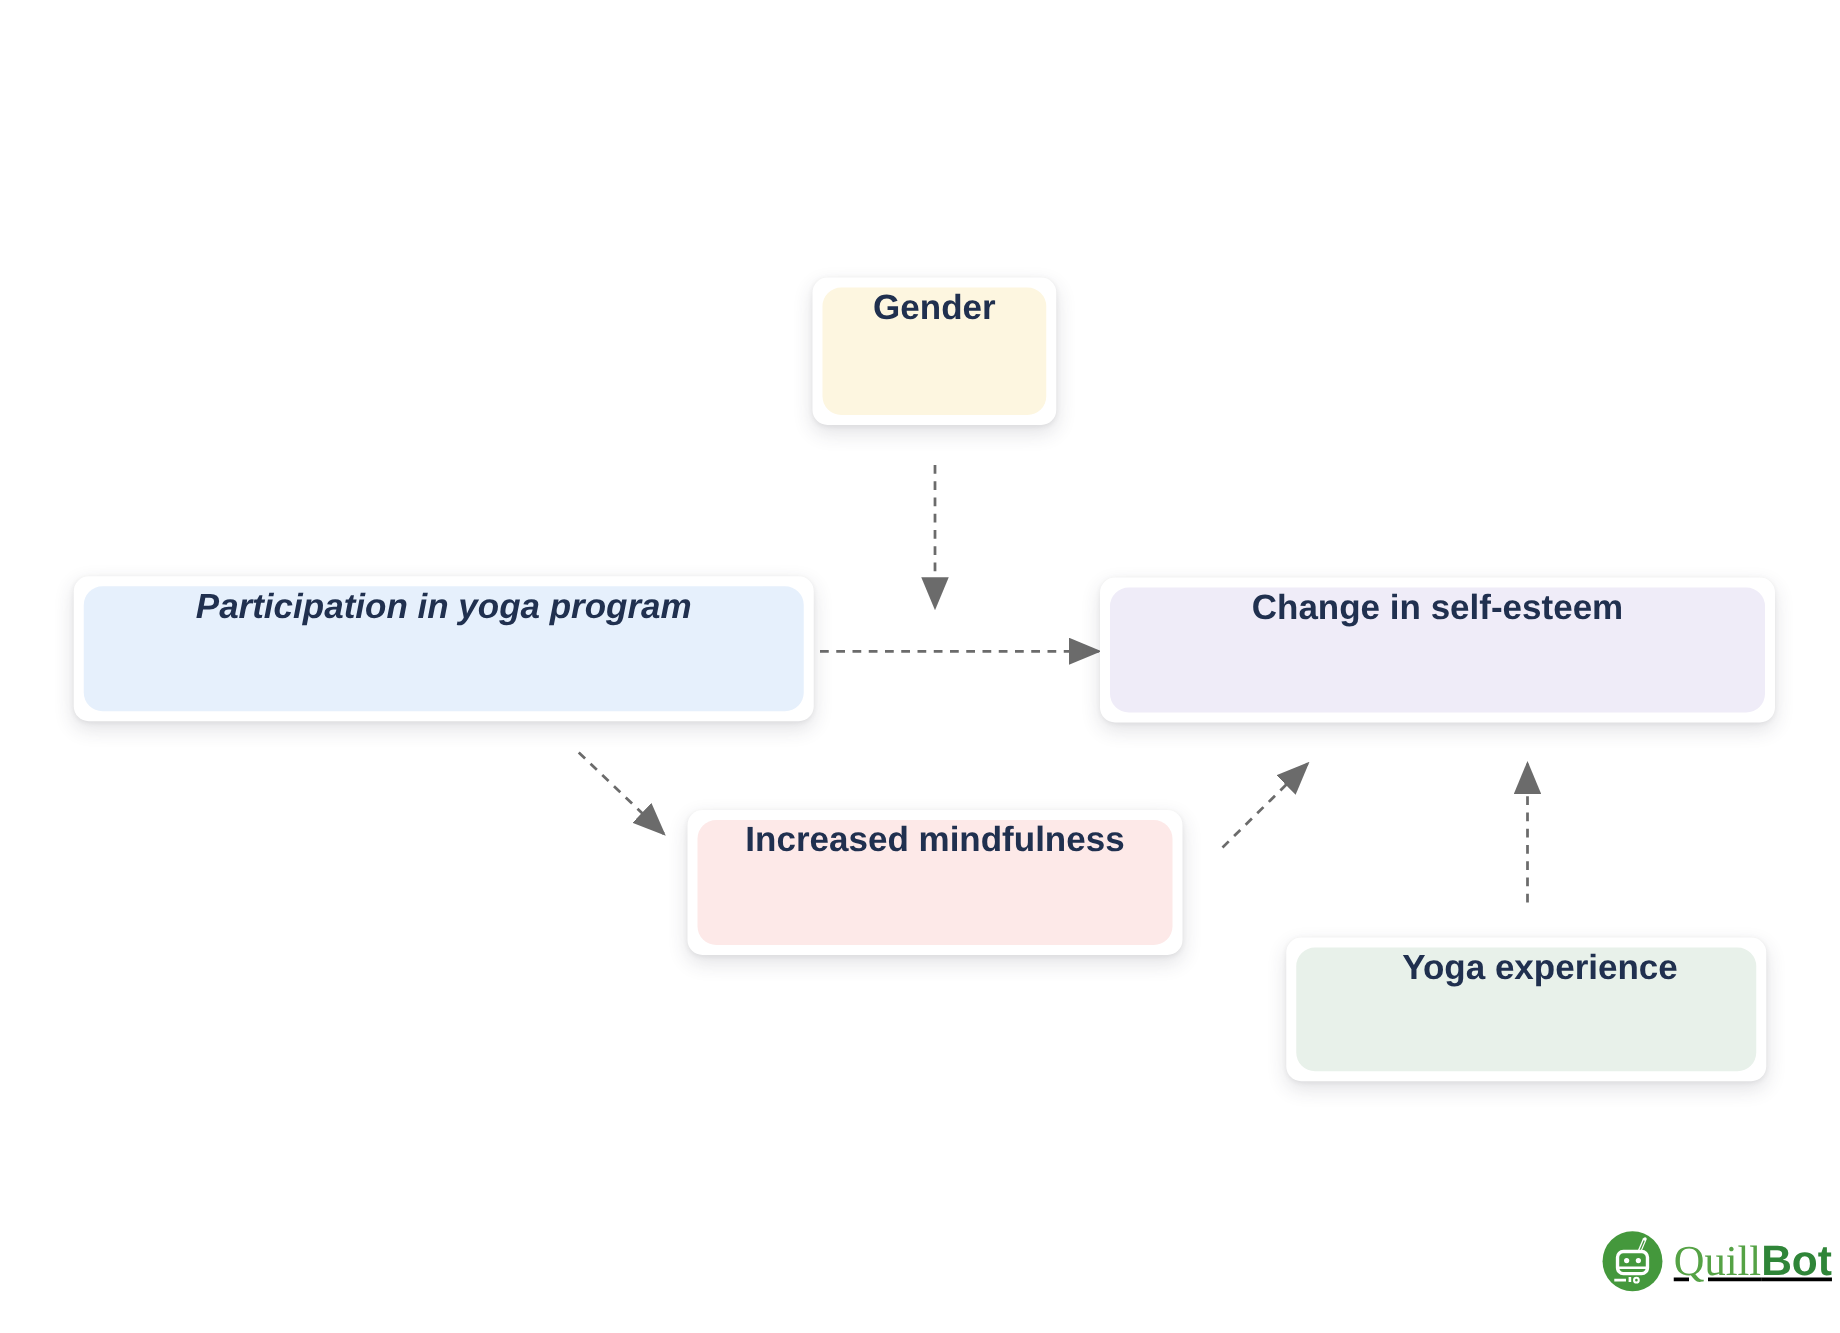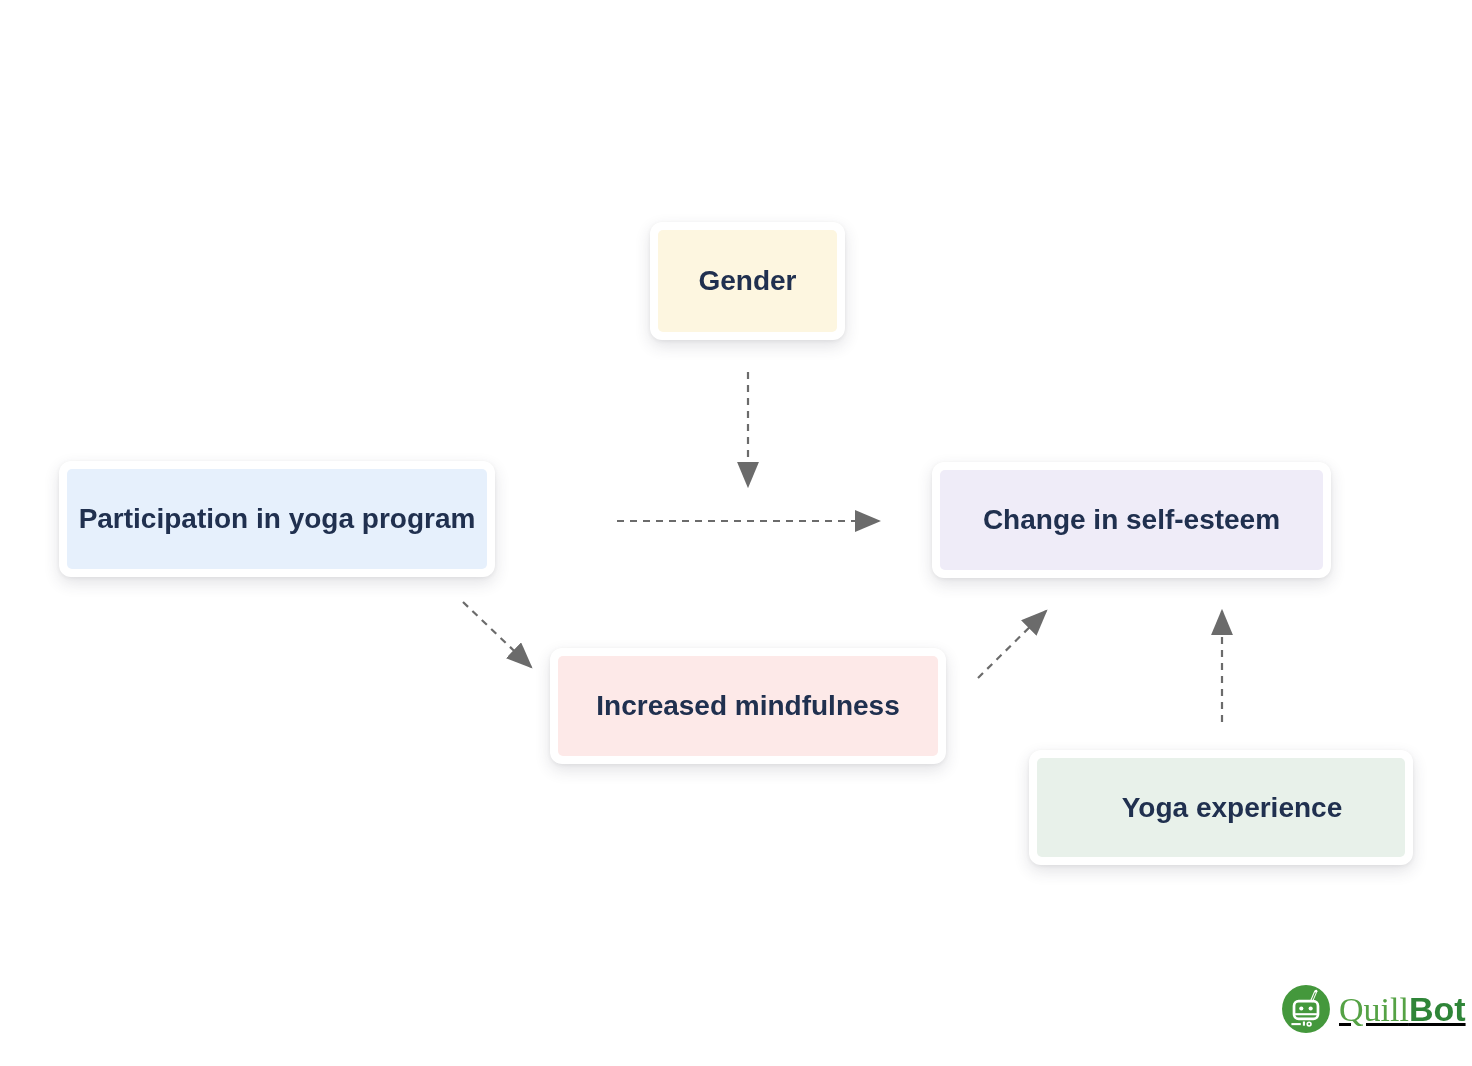--- a/index.html
+++ b/index.html
@@ -49,35 +49,34 @@
     background: #ffffff;
     border-radius: 12px;
     padding: 8px;
     box-sizing: border-box;
     box-shadow: 0 6px 16px rgba(50, 50, 70, 0.14), 0 1px 4px rgba(0,0,0,0.06);
     display: flex;
   }
   .node-inner {
     flex: 1;
     display: flex;
-    align-items: center;
     justify-content: center;
-    border-radius: 5px;
+    border-radius: 15px;
   }
   .node-label {
     font-size: 28px;
     font-weight: 600;
     color: var(--node-text, #20304f);
     white-space: nowrap;
   }
   .node-gender        { left: 650px;  top: 222px; width: 195px; height: 118px; }
   .node-gender .node-inner        { background: var(--node-gender, #fdf6e0); }
-  .node-participation { left: 59px;   top: 461px; width: 436px; height: 116px; }
+  .node-participation { left: 59px;   top: 461px; width: 592px; height: 116px; font-style: italic; }
   .node-participation .node-inner { background: var(--node-participation, #e6f0fc); }
-  .node-self-esteem   { left: 932px;  top: 462px; width: 399px; height: 116px; }
+  .node-self-esteem   { left: 880px;  top: 462px; width: 540px; height: 116px; }
   .node-self-esteem .node-inner   { background: var(--node-self-esteem, #efecf8); }
   .node-mindfulness   { left: 550px;  top: 648px; width: 396px; height: 116px; }
   .node-mindfulness .node-inner   { background: var(--node-mindfulness, #fde9e8); }
   .node-yoga          { left: 1029px; top: 750px; width: 384px; height: 115px; }
   .node-yoga .node-inner          { background: var(--node-yoga, #e8f1ea); padding-left: 22px; }
   .logo {
     position: absolute;
     left: 1281px;
     top: 984px;
     display: flex;

